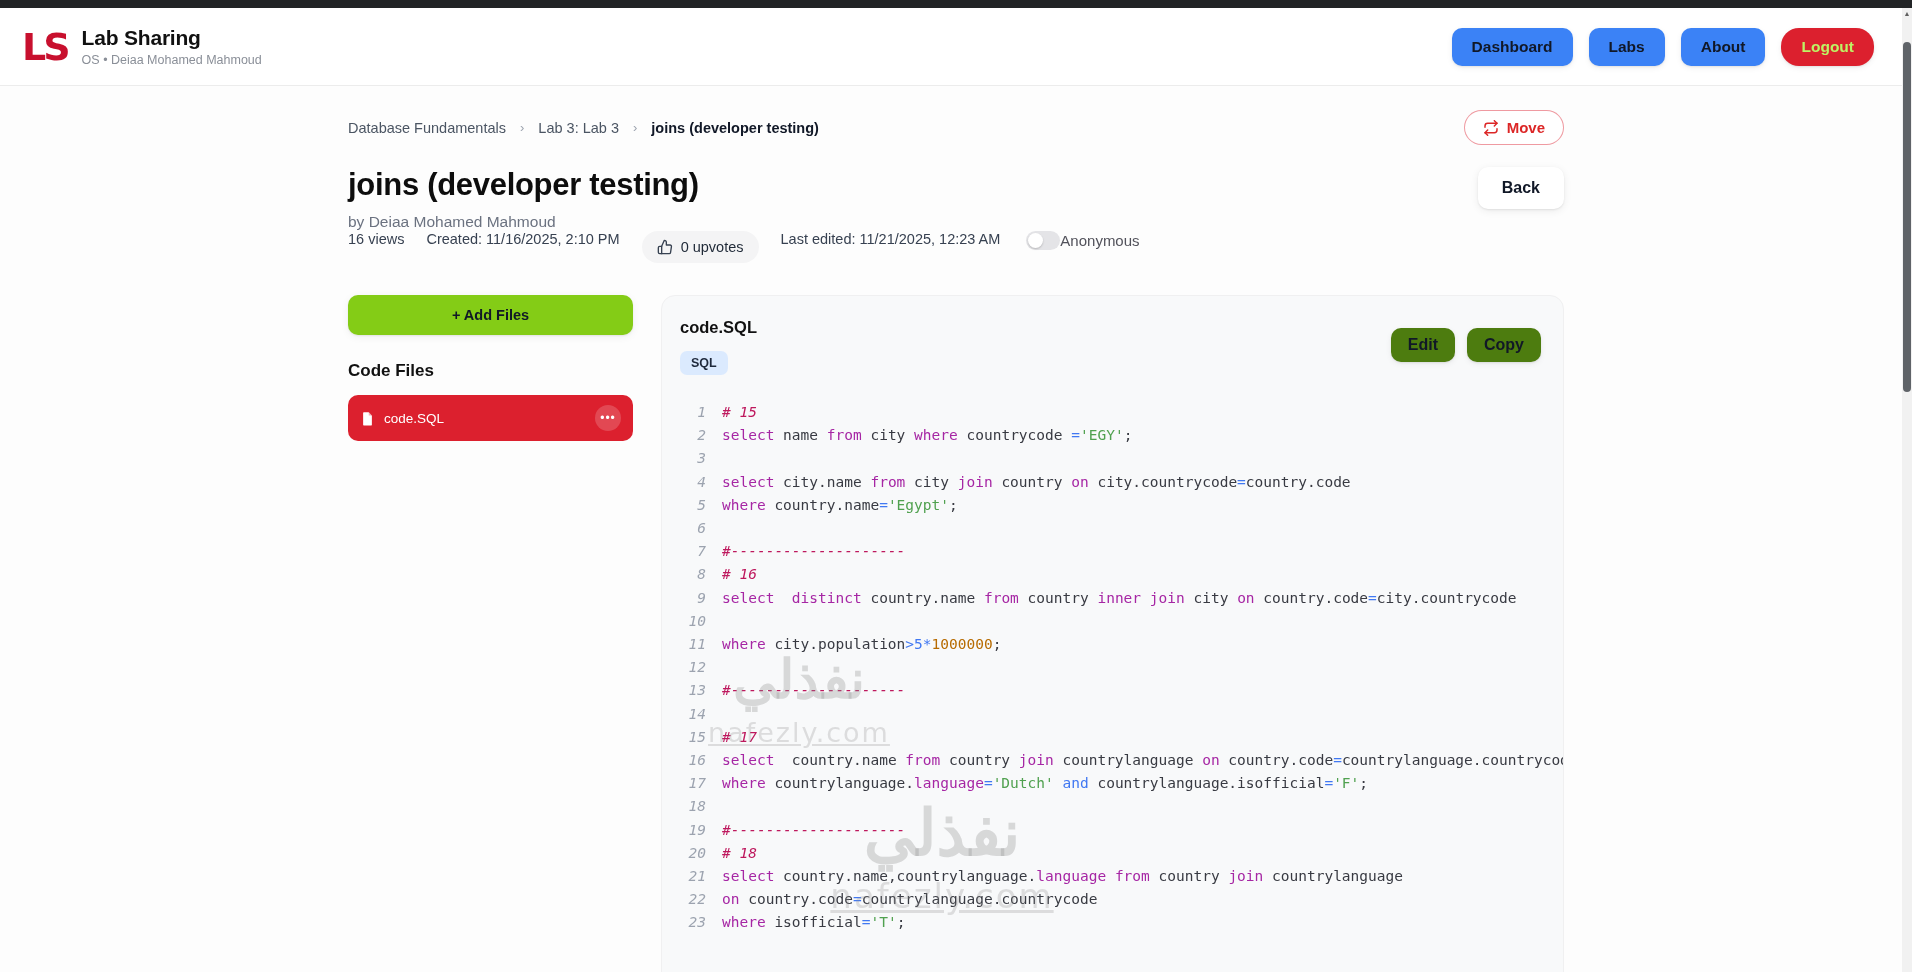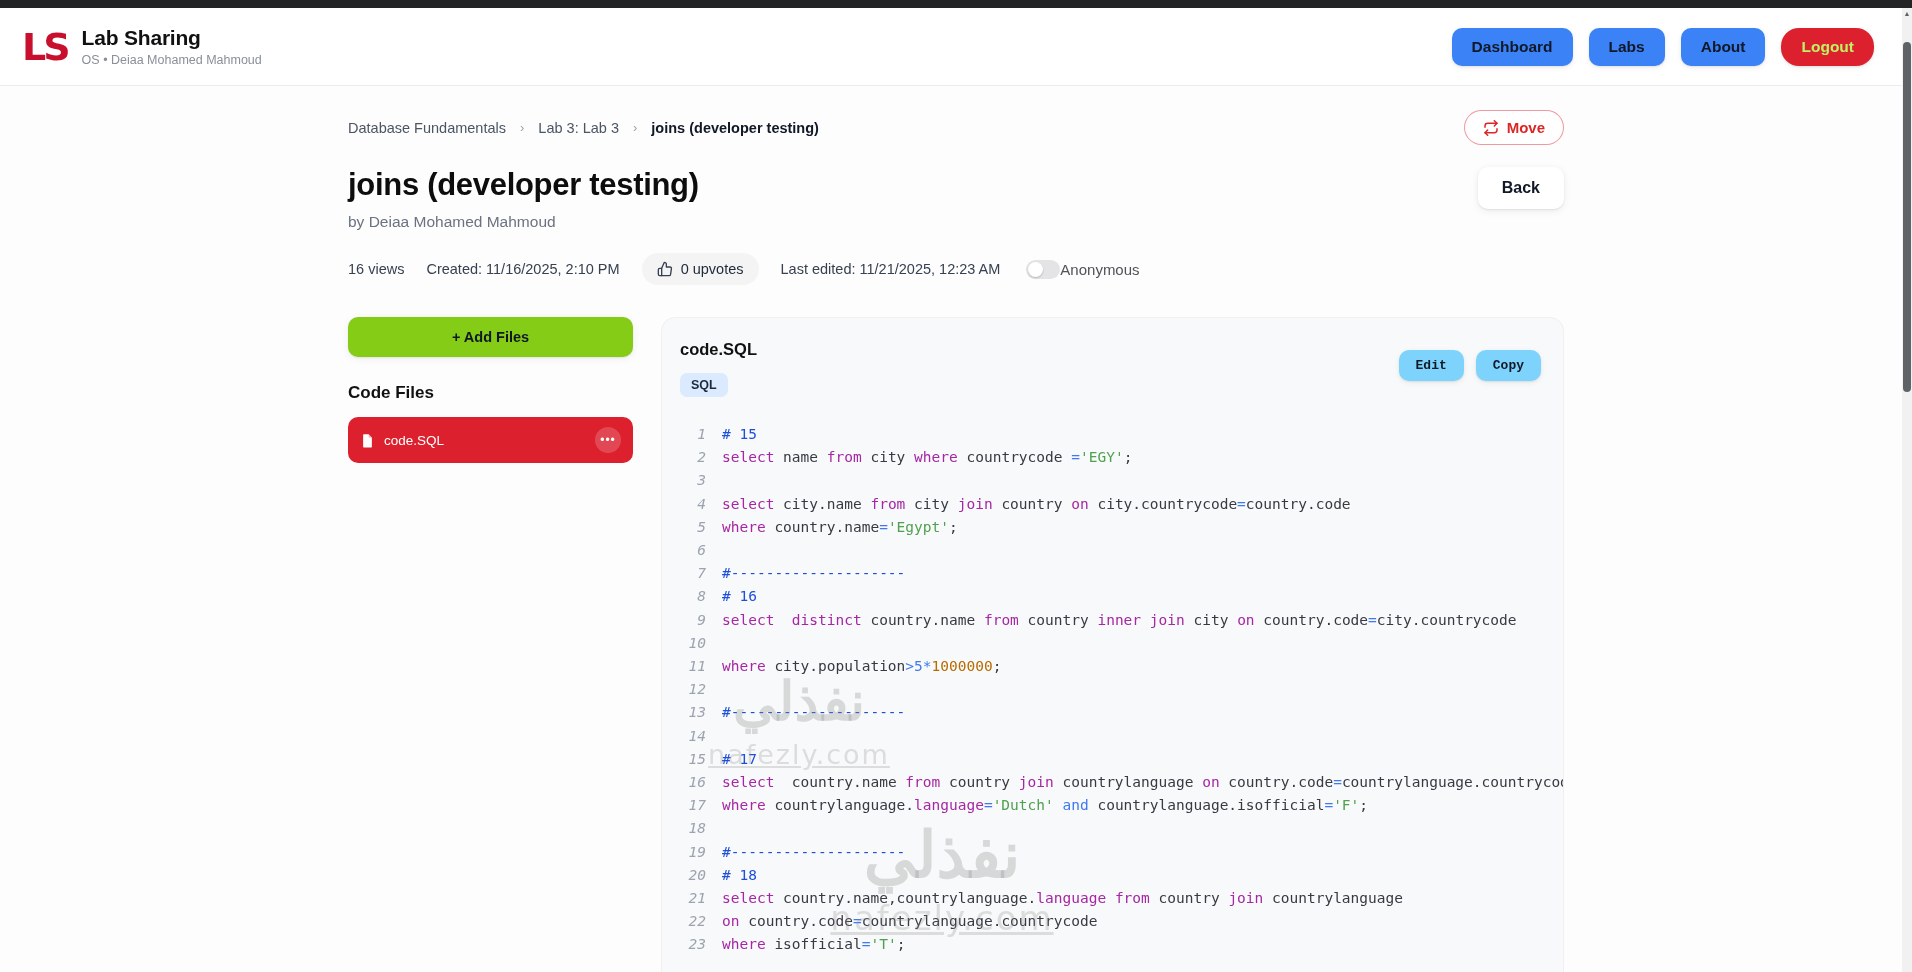--- a/index.html
+++ b/index.html
@@ -40,21 +40,21 @@
     font-size:15px; font-weight:600; cursor:pointer; font-family:inherit; }
   .move-btn svg { width:16px; height:16px; }
 
   .title-row { display:flex; align-items:flex-start; justify-content:space-between; margin-top:22px; }
   .page-title { font-size:31px; font-weight:800; letter-spacing:-0.3px; color:#0d0d0d; }
   .byline { font-size:15.5px; color:#6b7280; margin-top:10px; }
   .back-btn { background:#ffffff; border:none; border-radius:10px; padding:12px 24px;
     font-size:16px; font-weight:600; color:#111827; cursor:pointer;
     box-shadow:0 1px 2px rgba(0,0,0,0.08), 0 2px 8px rgba(0,0,0,0.07); font-family:inherit; }
 
-  .stats-row { display:flex; align-items:center; margin-top:22px; gap:22px; font-size:14.5px; color:#374151; }
+  .stats-row { display:flex; align-items:flex-start; gap:22px; font-size:14.5px; color:#374151; }
   .upvote-pill { display:flex; align-items:center; gap:8px; background:#f4f4f5; border:none;
     border-radius:999px; padding:8px 15px; font-size:14.5px; color:#1f2937; cursor:pointer; font-family:inherit; }
   .upvote-pill svg { width:16px; height:16px; }
   .toggle-wrap { display:flex; align-items:center; margin-left:4px; }
   .toggle { width:34px; height:19px; background:#e4e4e7; border-radius:999px; position:relative; cursor:pointer; }
   .toggle-knob { position:absolute; top:2px; left:2px; width:15px; height:15px; background:#ffffff;
     border-radius:50%; box-shadow:0 1px 2px rgba(0,0,0,0.2); }
   .anon-label { color:#52525b; font-size:15px; }
 
   .content-row { display:flex; gap:28px; margin-top:32px; align-items:flex-start; }
@@ -73,35 +73,35 @@
     letter-spacing:1px; cursor:pointer; display:flex; align-items:center; justify-content:center; font-family:inherit; }
 
   
   .viewer { flex:1; position:relative; background:#f8f9fa; border:1px solid #f0f0f1;
     border-radius:14px; padding:22px 0 0 18px; height:700px; overflow:hidden; }
   .viewer-head { position:relative; padding-right:20px; }
   .viewer-filename { font-size:16.5px; font-weight:800; color:#111111; }
   .viewer-badge { display:inline-block; margin-top:14px; background:#dbeafe; color:#1e293b;
     font-size:12.5px; font-weight:700; padding:5px 11px; border-radius:7px; }
   .viewer-actions { position:absolute; top:10px; right:22px; display:flex; gap:12px; }
-  .mini-btn { background:#7dd3fc; border:none; border-radius:10px; padding:8px 17px;
-    font-size:13px; font-weight:600; color:#111827; cursor:pointer;
-    box-shadow:0 1px 2px rgba(0,0,0,0.08), 0 2px 6px rgba(0,0,0,0.06); font-family:Liberation Mono, monospace; }
+  .mini-btn { background:#4d7c0f; border:none; border-radius:10px; padding:8px 17px;
+    font-size:16px; font-weight:600; color:#111827; cursor:pointer;
+    box-shadow:0 1px 2px rgba(0,0,0,0.08), 0 2px 6px rgba(0,0,0,0.06); font-family:Liberation Sans, sans-serif; }
 
   .code-block { margin-top:26px; font-family:"DejaVu Sans Mono", monospace; font-size:14.5px;
     line-height:23.2px; white-space:pre; }
   .code-line { display:flex; }
   .ln { width:26px; flex:none; text-align:right; margin-right:16px; color:#9ca3af;
     font-style:italic; user-select:none; }
   .lc { flex:1; color:#383a42; }
   .tok-kw  { color:#a626a4; }
   .tok-op  { color:#4078f2; }
   .tok-str { color:#50a14f; }
   .tok-num { color:#b76b01; }
-  .tok-com { color:#1d4ed8; }
+  .tok-com { color:#be185d; font-style:italic; }
   .tok-pl  { color:#383a42; }
 
   .watermark { position:absolute; text-align:center; pointer-events:none; color:rgba(140,140,140,0.30); }
   .wm-arabic { font-size:54px; font-weight:700; font-family:Liberation Sans, sans-serif; }
   .wm-latin { font-size:27px; letter-spacing:2px; color:rgba(140,140,140,0.26); margin-top:6px;
     font-family:"DejaVu Sans", sans-serif;text-decoration:underline; }
   .wm2 .wm-arabic { font-size:64px; }
   .wm2 .wm-latin { font-size:34px; }
 </style>
 </head>

